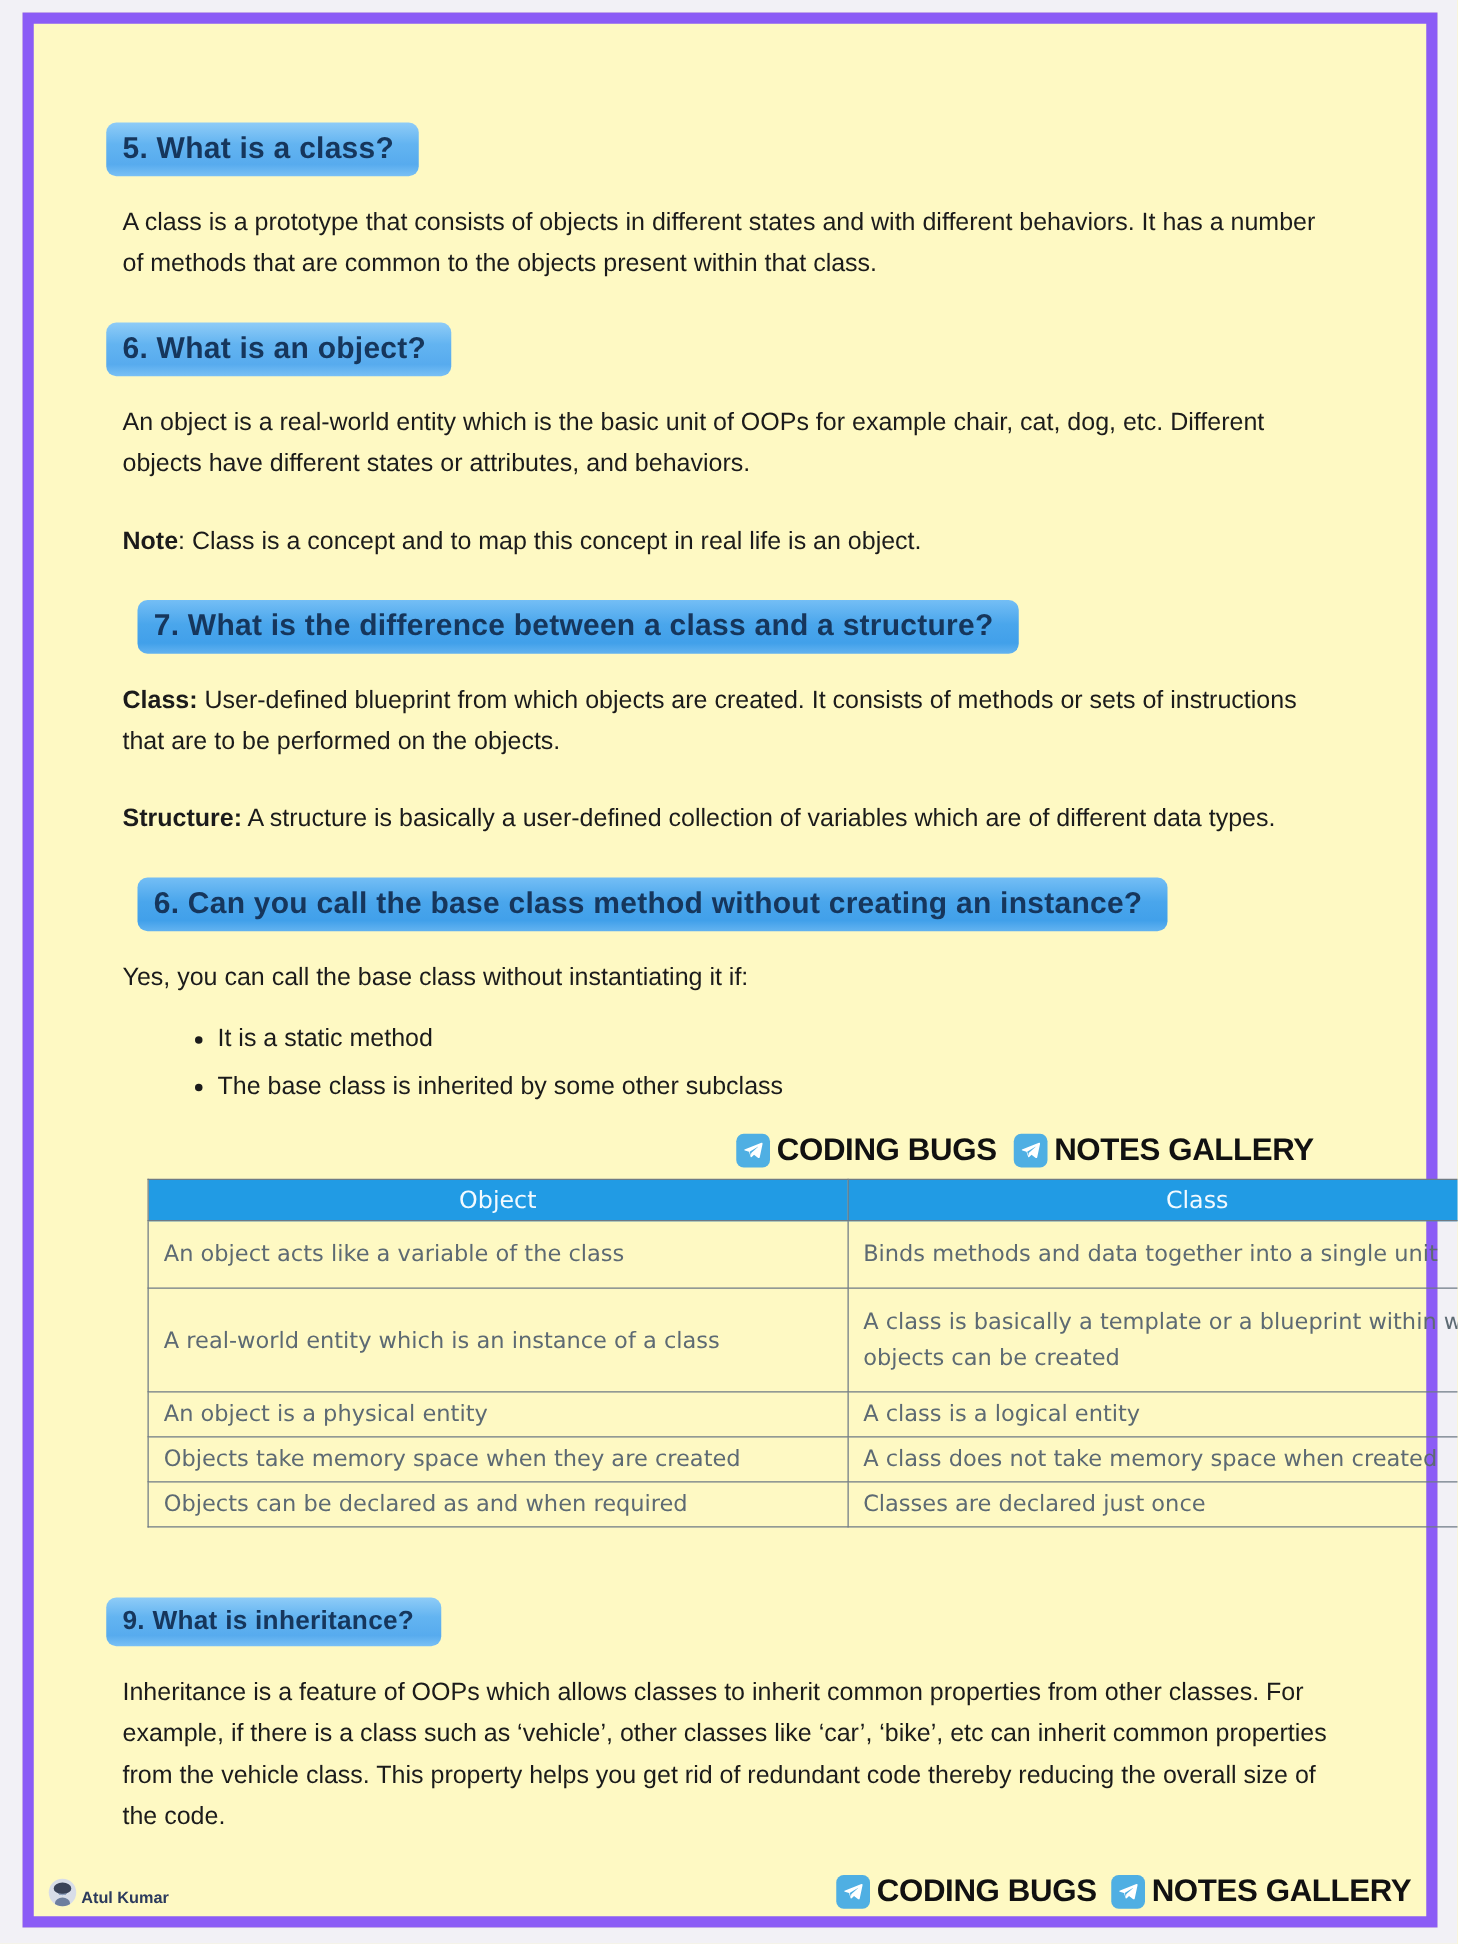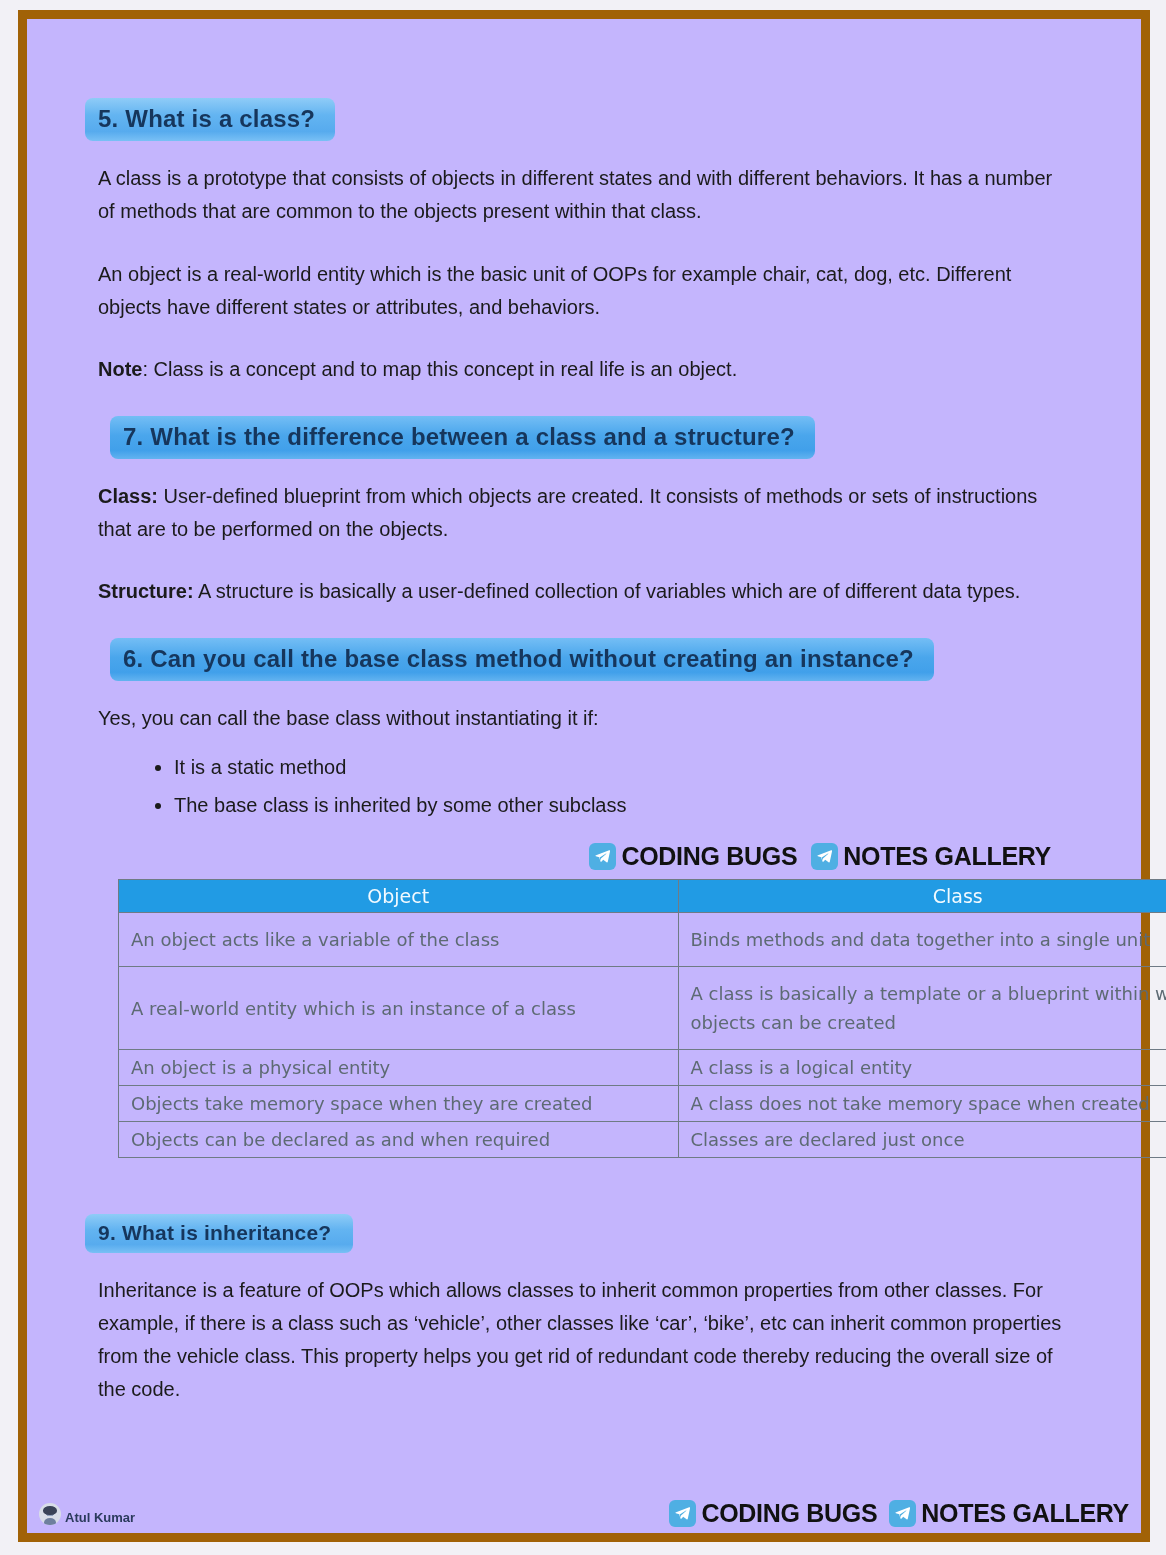--- a/index.html
+++ b/index.html
@@ -8,22 +8,22 @@
     width: 1166px; height: 1555px;
     background: #f2f1f6;
     font-family: "Liberation Sans", sans-serif;
     color: #1b1b1b;
     position: relative;
     overflow: hidden;
   }
   .page {
     position: absolute;
     left: 18px; top: 10px; right: 16px; bottom: 13px;
-    border: 9px solid #a16207;
-    background: #c4b5fd;
+    border: 9px solid #8b5cf6;
+    background: #fef9c3;
   }
   .content {
     padding: 79px 70px 0 71px;
   }
   
   .hl-heading {
     display: inline-block;
     font-size: 24px;
     font-weight: bold;
     color: #16365c;
@@ -153,20 +153,21 @@
 
 <div class="page">
   <div class="content">
 
     <div>
       <span class="hl-heading">5. What is a class?</span>
       <p class="body-text">A class is a prototype that consists of objects in different states and with different behaviors. It has a number of methods that are common to the objects present within that class.</p>
     </div>
 
     <div class="mt-sec">
+      <span class="hl-heading">6. What is an object?</span>
       <p class="body-text"><span>An object is a real-world entity which is the basic unit of OOPs for example chair, cat, dog, etc. Different objects have different states or attributes, and behaviors.</span></p>
       <p class="body-text" style="margin-top:29px;"><b>Note</b><span>: Class is a concept and to map this concept in real life is an object.</span></p>
     </div>
 
     <div class="mt-sec">
       <span class="hl-heading strong">7. What is the difference between a class and a structure?</span>
       <p class="body-text"><b>Class:</b><span> User-defined blueprint from which objects are created. It consists of methods or sets of instructions that are to be performed on the objects.</span></p>
       <p class="body-text" style="margin-top:29px;"><b>Structure:</b><span> A structure is basically a user-defined collection of variables which are of different data types.</span></p>
     </div>
 

